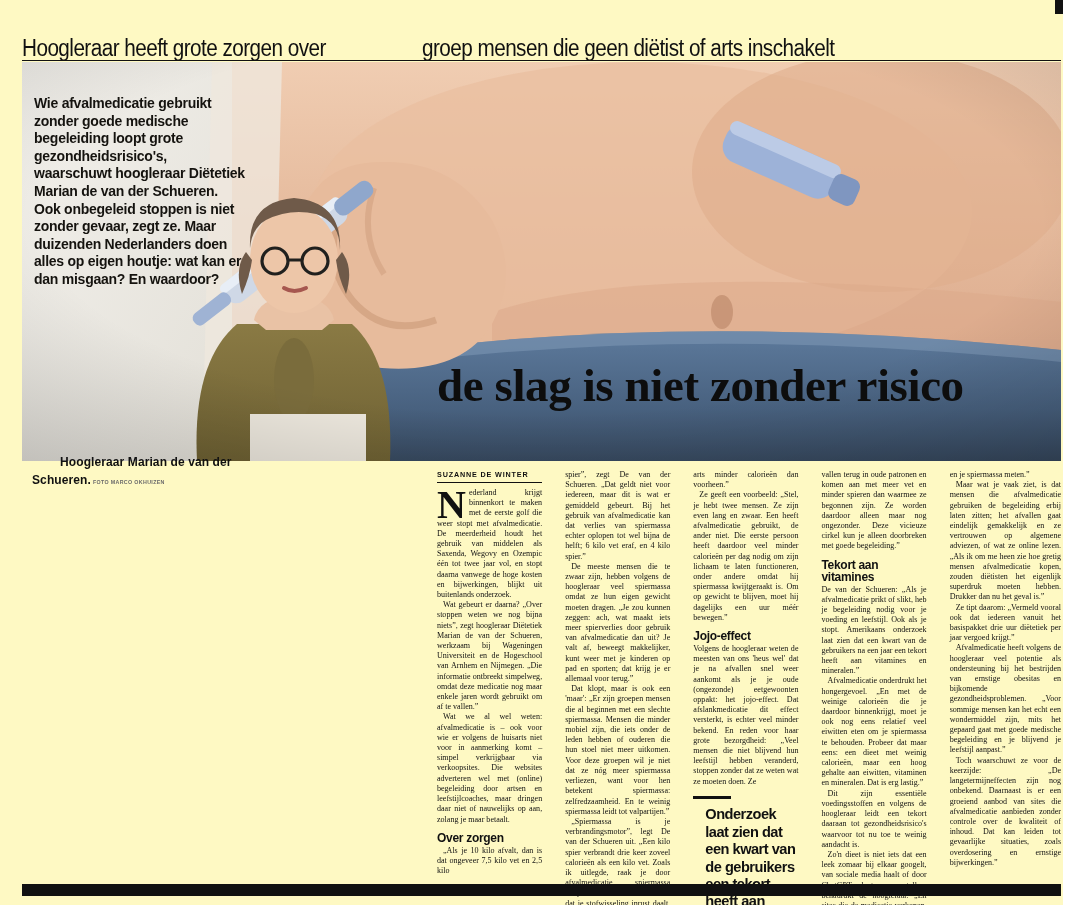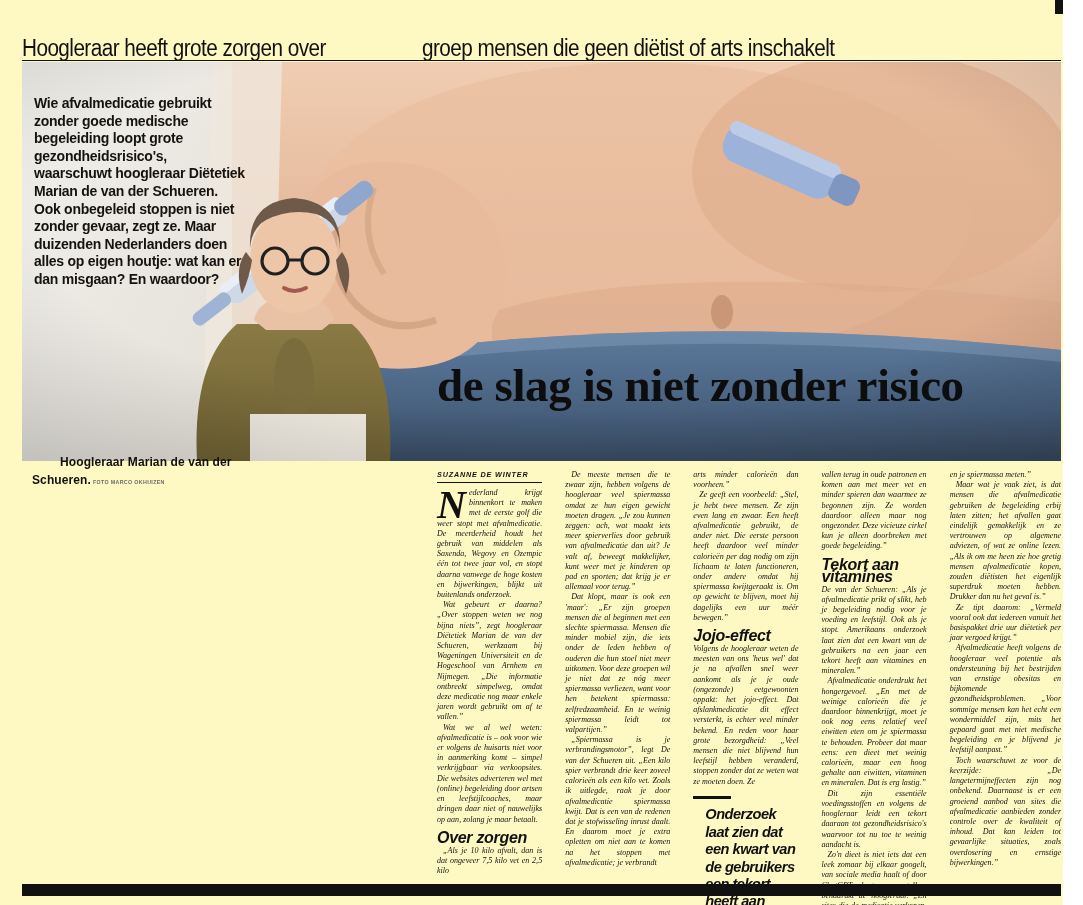--- a/index.html
+++ b/index.html
@@ -29,36 +29,36 @@
   .portrait-cap .credit{font-size:5.3px;font-weight:700;color:#6a6a6a;letter-spacing:0.35px;display:inline;margin-left:2px;}
 
   
   .headline{position:absolute;left:437px;top:360px;width:624px;
     font-family:"Liberation Serif",serif;font-weight:700;font-size:47px;line-height:51px;
     color:#0d0d0d;letter-spacing:-0.4px;}
   .headline .l{display:block;}
 
   
   .body-wrap{position:absolute;left:437px;top:470px;width:624px;height:425px;}
-  .cols{display:flex;gap:16px;height:425px;font-style:italic;}
+  .cols{display:flex;gap:16px;height:425px;}
   .col{width:124.8px;padding-right:7px;box-sizing:border-box;position:relative;}
   .col:last-child{padding-right:0;}
 
   .byline{font-size:7.2px;font-weight:700;letter-spacing:0.85px;color:#111;
     padding-bottom:3px;border-bottom:1.6px solid #111;margin-bottom:5px;}
 
   p.bt{font-family:"Liberation Serif",serif;font-size:8.05px;line-height:10.2px;
     color:#111;margin:0;text-align:justify;text-indent:6px;hyphens:auto;}
   p.bt.noind{text-indent:0;}
   p.bt.first{text-indent:0;}
 
   .dropcap{float:left;font-family:"Liberation Serif",serif;font-weight:700;
     font-size:40px;line-height:30px;margin:2px 3px -2px 0;color:#111;}
 
-  h3.sub{font-family:"Liberation Sans",sans-serif;font-weight:700;font-size:16px;
+  h3.sub{font-family:"Liberation Sans",sans-serif;font-weight:700;font-size:12px;
     line-height:12px;color:#111;margin:7px 0 2px 0;letter-spacing:-0.3px;}
 
   
   .pull{margin-top:9px;}
   .pull .rule-top{width:38px;height:3.4px;background:#111;margin-bottom:7px;}
   .pull .q{font-family:"Liberation Sans",sans-serif;font-weight:700;
     font-size:14.6px;line-height:17.4px;letter-spacing:-0.5px;color:#111;margin-left:12px;}
   .pull .rule-bot{width:38px;height:1.2px;background:#bbb;margin-top:8px;}
 
   
@@ -169,20 +169,21 @@
     <div class="cols" id="cols">
         <div class="col">
           <div class="byline">SUZANNE DE WINTER</div>
           <p class="bt first"><span class="dropcap">N</span><span>ederland krijgt binnenkort te maken met de eerste golf die weer stopt met afvalmedicatie. De meerderheid houdt het gebruik van middelen als Saxenda, Wegovy en Ozempic één tot twee jaar vol, en stopt daarna vanwege de hoge kosten en bijwerkingen, blijkt uit buitenlands onderzoek.</span></p>
           <p class="bt">Wat gebeurt er daarna? „Over stoppen weten we nog bijna niets”, zegt hoogleraar Diëtetiek Marian de van der Schueren, werkzaam bij Wageningen Universiteit en de Hogeschool van Arnhem en Nijmegen. „Die informatie ontbreekt simpelweg, omdat deze medicatie nog maar enkele jaren wordt gebruikt om af te vallen.”</p>
           <p class="bt">Wat we al wel weten: afvalmedicatie is – ook voor wie er volgens de huisarts niet voor in aanmerking komt – simpel verkrijgbaar via verkoopsites. Die websites adverteren wel met (online) begeleiding door artsen en leefstijlcoaches, maar dringen daar niet of nauwelijks op aan, zolang je maar betaalt.</p>
           <h3 class="sub">Over zorgen</h3>
           <p class="bt">„Als je 10 kilo afvalt, dan is dat ongeveer 7,5 kilo vet en 2,5 kilo</p>
         </div>
         <div class="col">
+          <p class="bt noind">spier”, zegt De van der Schueren. „Dat geldt niet voor iedereen, maar dit is wat er gemiddeld gebeurt. Bij het gebruik van afvalmedicatie kan dat verlies van spiermassa echter oplopen tot wel bijna de helft; 6 kilo vet eraf, en 4 kilo spier.”</p>
           <p class="bt">De meeste mensen die te zwaar zijn, hebben volgens de hoogleraar veel spiermassa omdat ze hun eigen gewicht moeten dragen. „Je zou kunnen zeggen: ach, wat maakt iets meer spierverlies door gebruik van afvalmedicatie dan uit? Je valt af, beweegt makkelijker, kunt weer met je kinderen op pad en sporten; dat krijg je er allemaal voor terug.”</p>
           <p class="bt">Dat klopt, maar is ook een 'maar': „Er zijn groepen mensen die al beginnen met een slechte spiermassa. Mensen die minder mobiel zijn, die iets onder de leden hebben of ouderen die hun stoel niet meer uitkomen. Voor deze groepen wil je niet dat ze nóg meer spiermassa verliezen, want voor hen betekent spiermassa: zelfredzaamheid. En te weinig spiermassa leidt tot valpartijen.”</p>
           <p class="bt">„Spiermassa is je verbrandingsmotor”, legt De van der Schueren uit. „Een kilo spier verbrandt drie keer zoveel calorieën als een kilo vet. Zoals ik uitlegde, raak je door afvalmedicatie spiermassa kwijt. Dat is een van de redenen dat je stofwisseling inrust daalt. En daarom moet je extra opletten om niet aan te komen na het stoppen met afvalmedicatie; je verbrandt</p>
         </div>
         <div class="col">
           <p class="bt noind">arts minder calorieën dan voorheen.”</p>
           <p class="bt">Ze geeft een voorbeeld: „Stel, je hebt twee mensen. Ze zijn even lang en zwaar. Een heeft afvalmedicatie gebruikt, de ander niet. Die eerste persoon heeft daardoor veel minder calorieën per dag nodig om zijn lichaam te laten functioneren, onder andere omdat hij spiermassa kwijtgeraakt is. Om op gewicht te blijven, moet hij dagelijks een uur méér bewegen.”</p>
           <h3 class="sub">Jojo-effect</h3>
           <p class="bt noind">Volgens de hoogleraar weten de meesten van ons 'heus wel' dat je na afvallen snel weer aankomt als je je oude (ongezonde) eetgewoonten oppakt: het jojo-effect. Dat afslankmedicatie dit effect versterkt, is echter veel minder bekend. En reden voor haar grote bezorgdheid: „Veel mensen die niet blijvend hun leefstijl hebben veranderd, stoppen zonder dat ze weten wat ze moeten doen. Ze</p>
           <div class="pull">
@@ -196,21 +197,21 @@
           <h3 class="sub">Tekort aan vitamines</h3>
           <p class="bt noind">De van der Schueren: „Als je afvalmedicatie prikt of slikt, heb je begeleiding nodig voor je voeding en leefstijl. Ook als je stopt. Amerikaans onderzoek laat zien dat een kwart van de gebruikers na een jaar een tekort heeft aan vitamines en mineralen.”</p>
           <p class="bt">Afvalmedicatie onderdrukt het hongergevoel. „En met de weinige calorieën die je daardoor binnenkrijgt, moet je ook nog eens relatief veel eiwitten eten om je spiermassa te behouden. Probeer dat maar eens: een dieet met weinig calorieën, maar een hoog gehalte aan eiwitten, vitaminen en mineralen. Dat is erg lastig.”</p>
           <p class="bt">Dit zijn essentiële voedingsstoffen en volgens de hoogleraar leidt een tekort daaraan tot gezondheidsrisico's waarvoor tot nu toe te weinig aandacht is.</p>
           <p class="bt">Zo'n dieet is niet iets dat een leek zomaar bij elkaar googelt, van sociale media haalt of door ChatGPT laat samenstellen, benadrukt de hoogleraar. „En sites die de medicatie verkopen, kunnen dit ook niet even regelen via een (video)chat. Iemand met verstand van zaken moet dat bekijken, je voorgeschiedenis erbij betrekken</p>
         </div>
         <div class="col">
           <p class="bt noind">en je spiermassa meten.”</p>
           <p class="bt">Maar wat je vaak ziet, is dat mensen die afvalmedicatie gebruiken de begeleiding erbij laten zitten; het afvallen gaat eindelijk gemakkelijk en ze vertrouwen op algemene adviezen, of wat ze online lezen. „Als ik om me heen zie hoe gretig mensen afvalmedicatie kopen, zouden diëtisten het eigenlijk superdruk moeten hebben. Drukker dan nu het geval is.”</p>
           <p class="bt">Ze tipt daarom: „Vermeld vooral ook dat iedereen vanuit het basispakket drie uur diëtetiek per jaar vergoed krijgt.”</p>
-          <p class="bt">Afvalmedicatie heeft volgens de hoogleraar veel potentie als ondersteuning bij het bestrijden van ernstige obesitas en bijkomende gezondheidsproblemen. „Voor sommige mensen kan het echt een wondermiddel zijn, mits het gepaard gaat met niet medische begeleiding en je blijvend je leefstijl aanpast.”</p>
+          <p class="bt">Afvalmedicatie heeft volgens de hoogleraar veel potentie als ondersteuning bij het bestrijden van ernstige obesitas en bijkomende gezondheidsproblemen. „Voor sommige mensen kan het echt een wondermiddel zijn, mits het gepaard gaat met goede medische begeleiding en je blijvend je leefstijl aanpast.”</p>
           <p class="bt">Toch waarschuwt ze voor de keerzijde: „De langetermijneffecten zijn nog onbekend. Daarnaast is er een groeiend aanbod van sites die afvalmedicatie aanbieden zonder controle over de kwaliteit of inhoud. Dat kan leiden tot gevaarlijke situaties, zoals overdosering en ernstige bijwerkingen.”</p>
         </div>
       </div>
   </div>
 
   <div class="bottombar"></div>
   <div class="topnotch"></div>
   <div class="rightbar"></div>
 </div>
 

